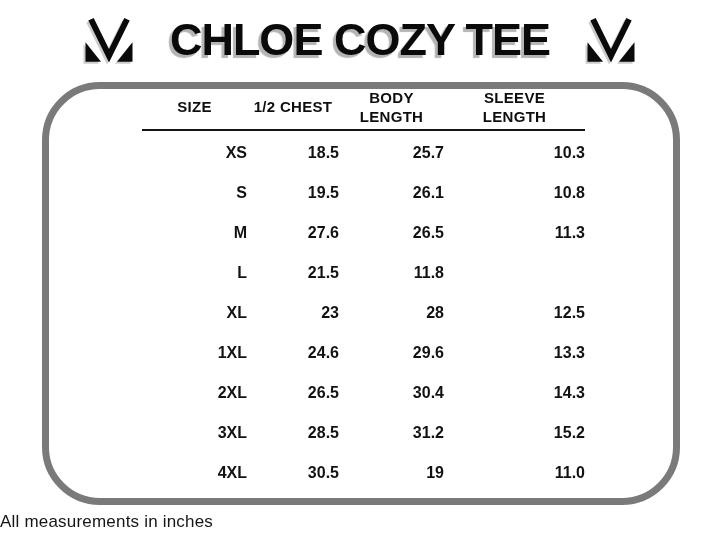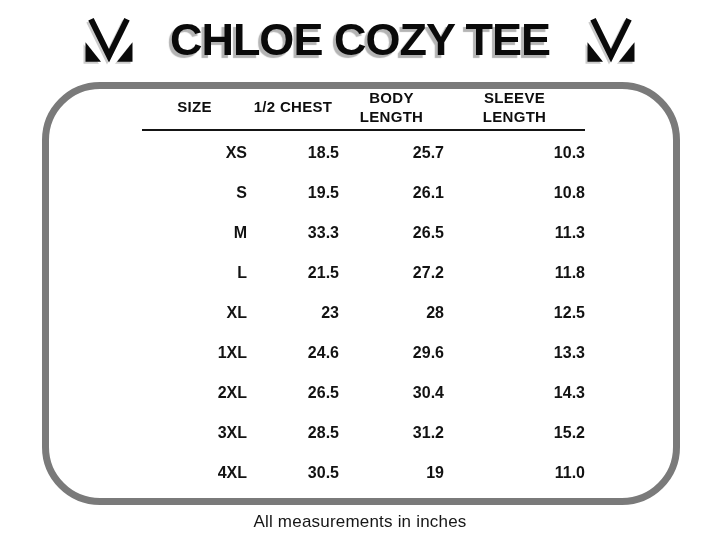--- a/index.html
+++ b/index.html
@@ -82,21 +82,21 @@
   .td {
     text-align: right;
     font-size: 16px;
     font-weight: 700;
     color: #121212;
   }
   
   .footer {
     position: absolute;
     top: 512px; left: 0; right: 0;
-    text-align: center;
+    text-align: left;
     font-size: 17px;
     font-weight: 500;
     letter-spacing: 0.2px;
     color: #161616;
   }
 </style>
 </head>
 <body>
 
 <div class="stage">
@@ -135,28 +135,27 @@
           <div class="td">10.3</div>
         </div>
         <div class="trow">
           <div class="td">S</div>
           <div class="td">19.5</div>
           <div class="td">26.1</div>
           <div class="td">10.8</div>
         </div>
         <div class="trow">
           <div class="td">M</div>
-          <div class="td">33.3</div>
+          <div class="td">27.6</div>
           <div class="td">26.5</div>
           <div class="td">11.3</div>
         </div>
         <div class="trow">
           <div class="td">L</div>
           <div class="td">21.5</div>
-          <div class="td">27.2</div>
           <div class="td">11.8</div>
         </div>
         <div class="trow">
           <div class="td">XL</div>
           <div class="td">23</div>
           <div class="td">28</div>
           <div class="td">12.5</div>
         </div>
         <div class="trow">
           <div class="td">1XL</div>

